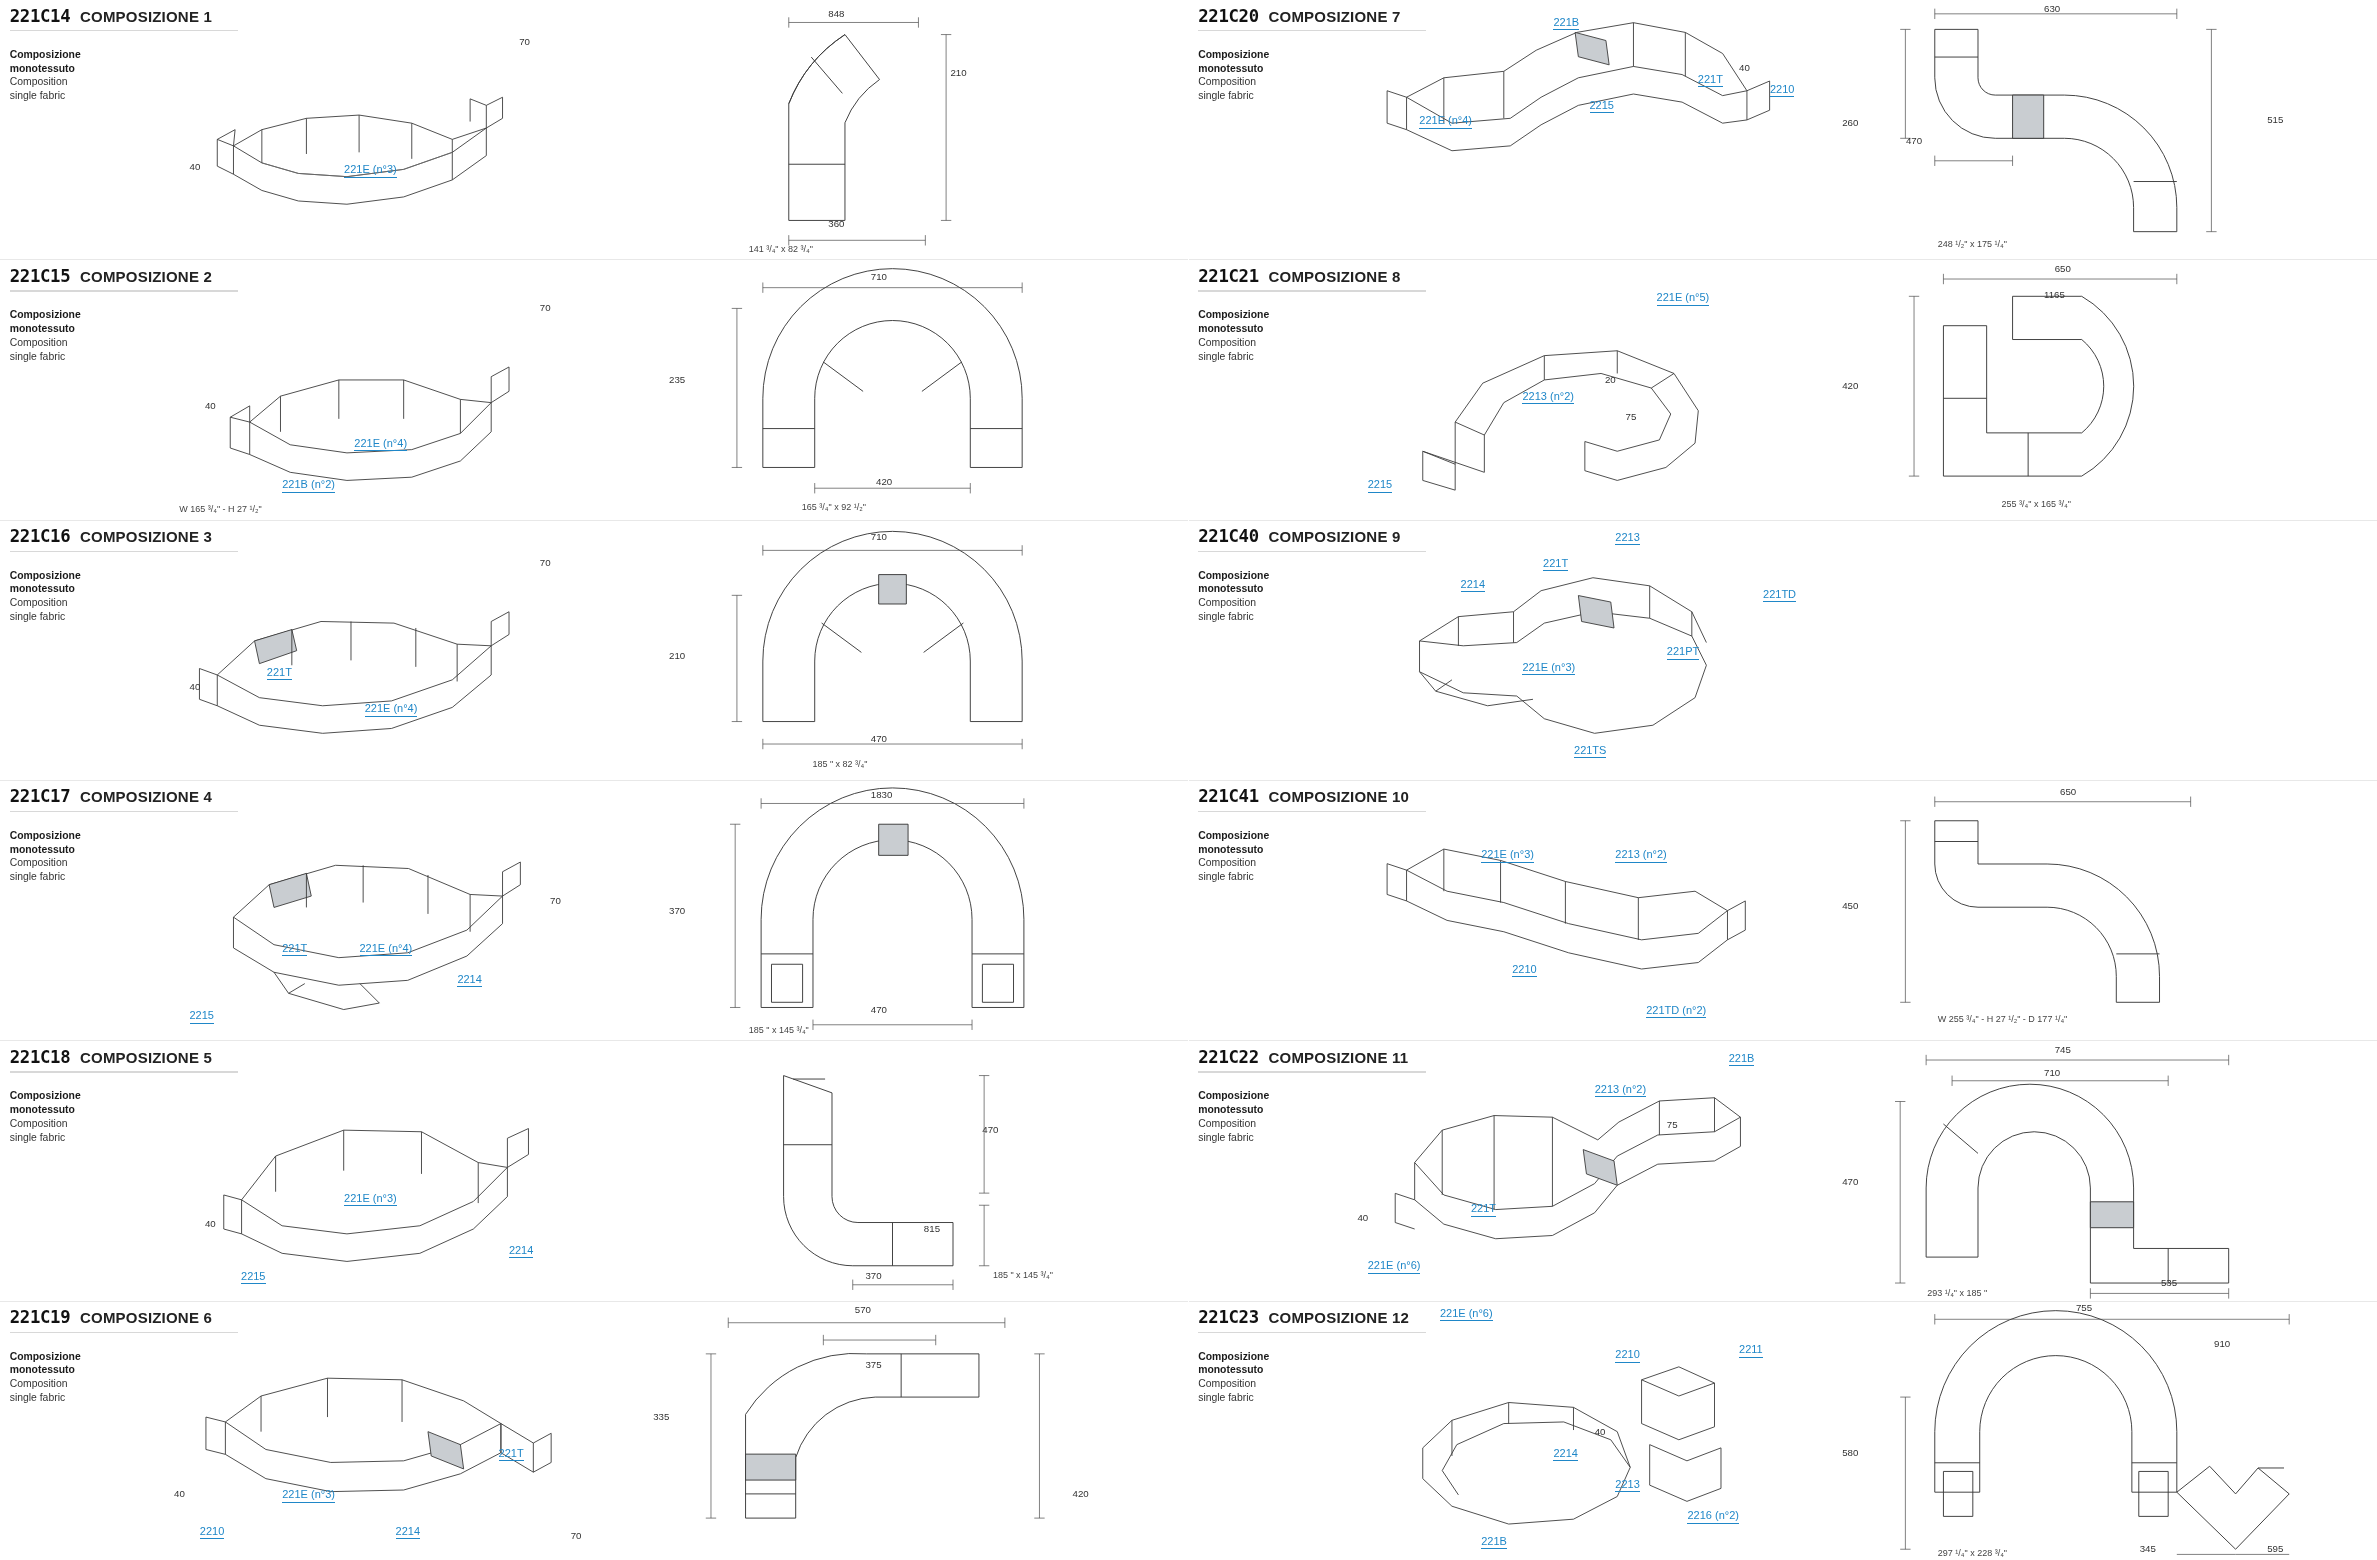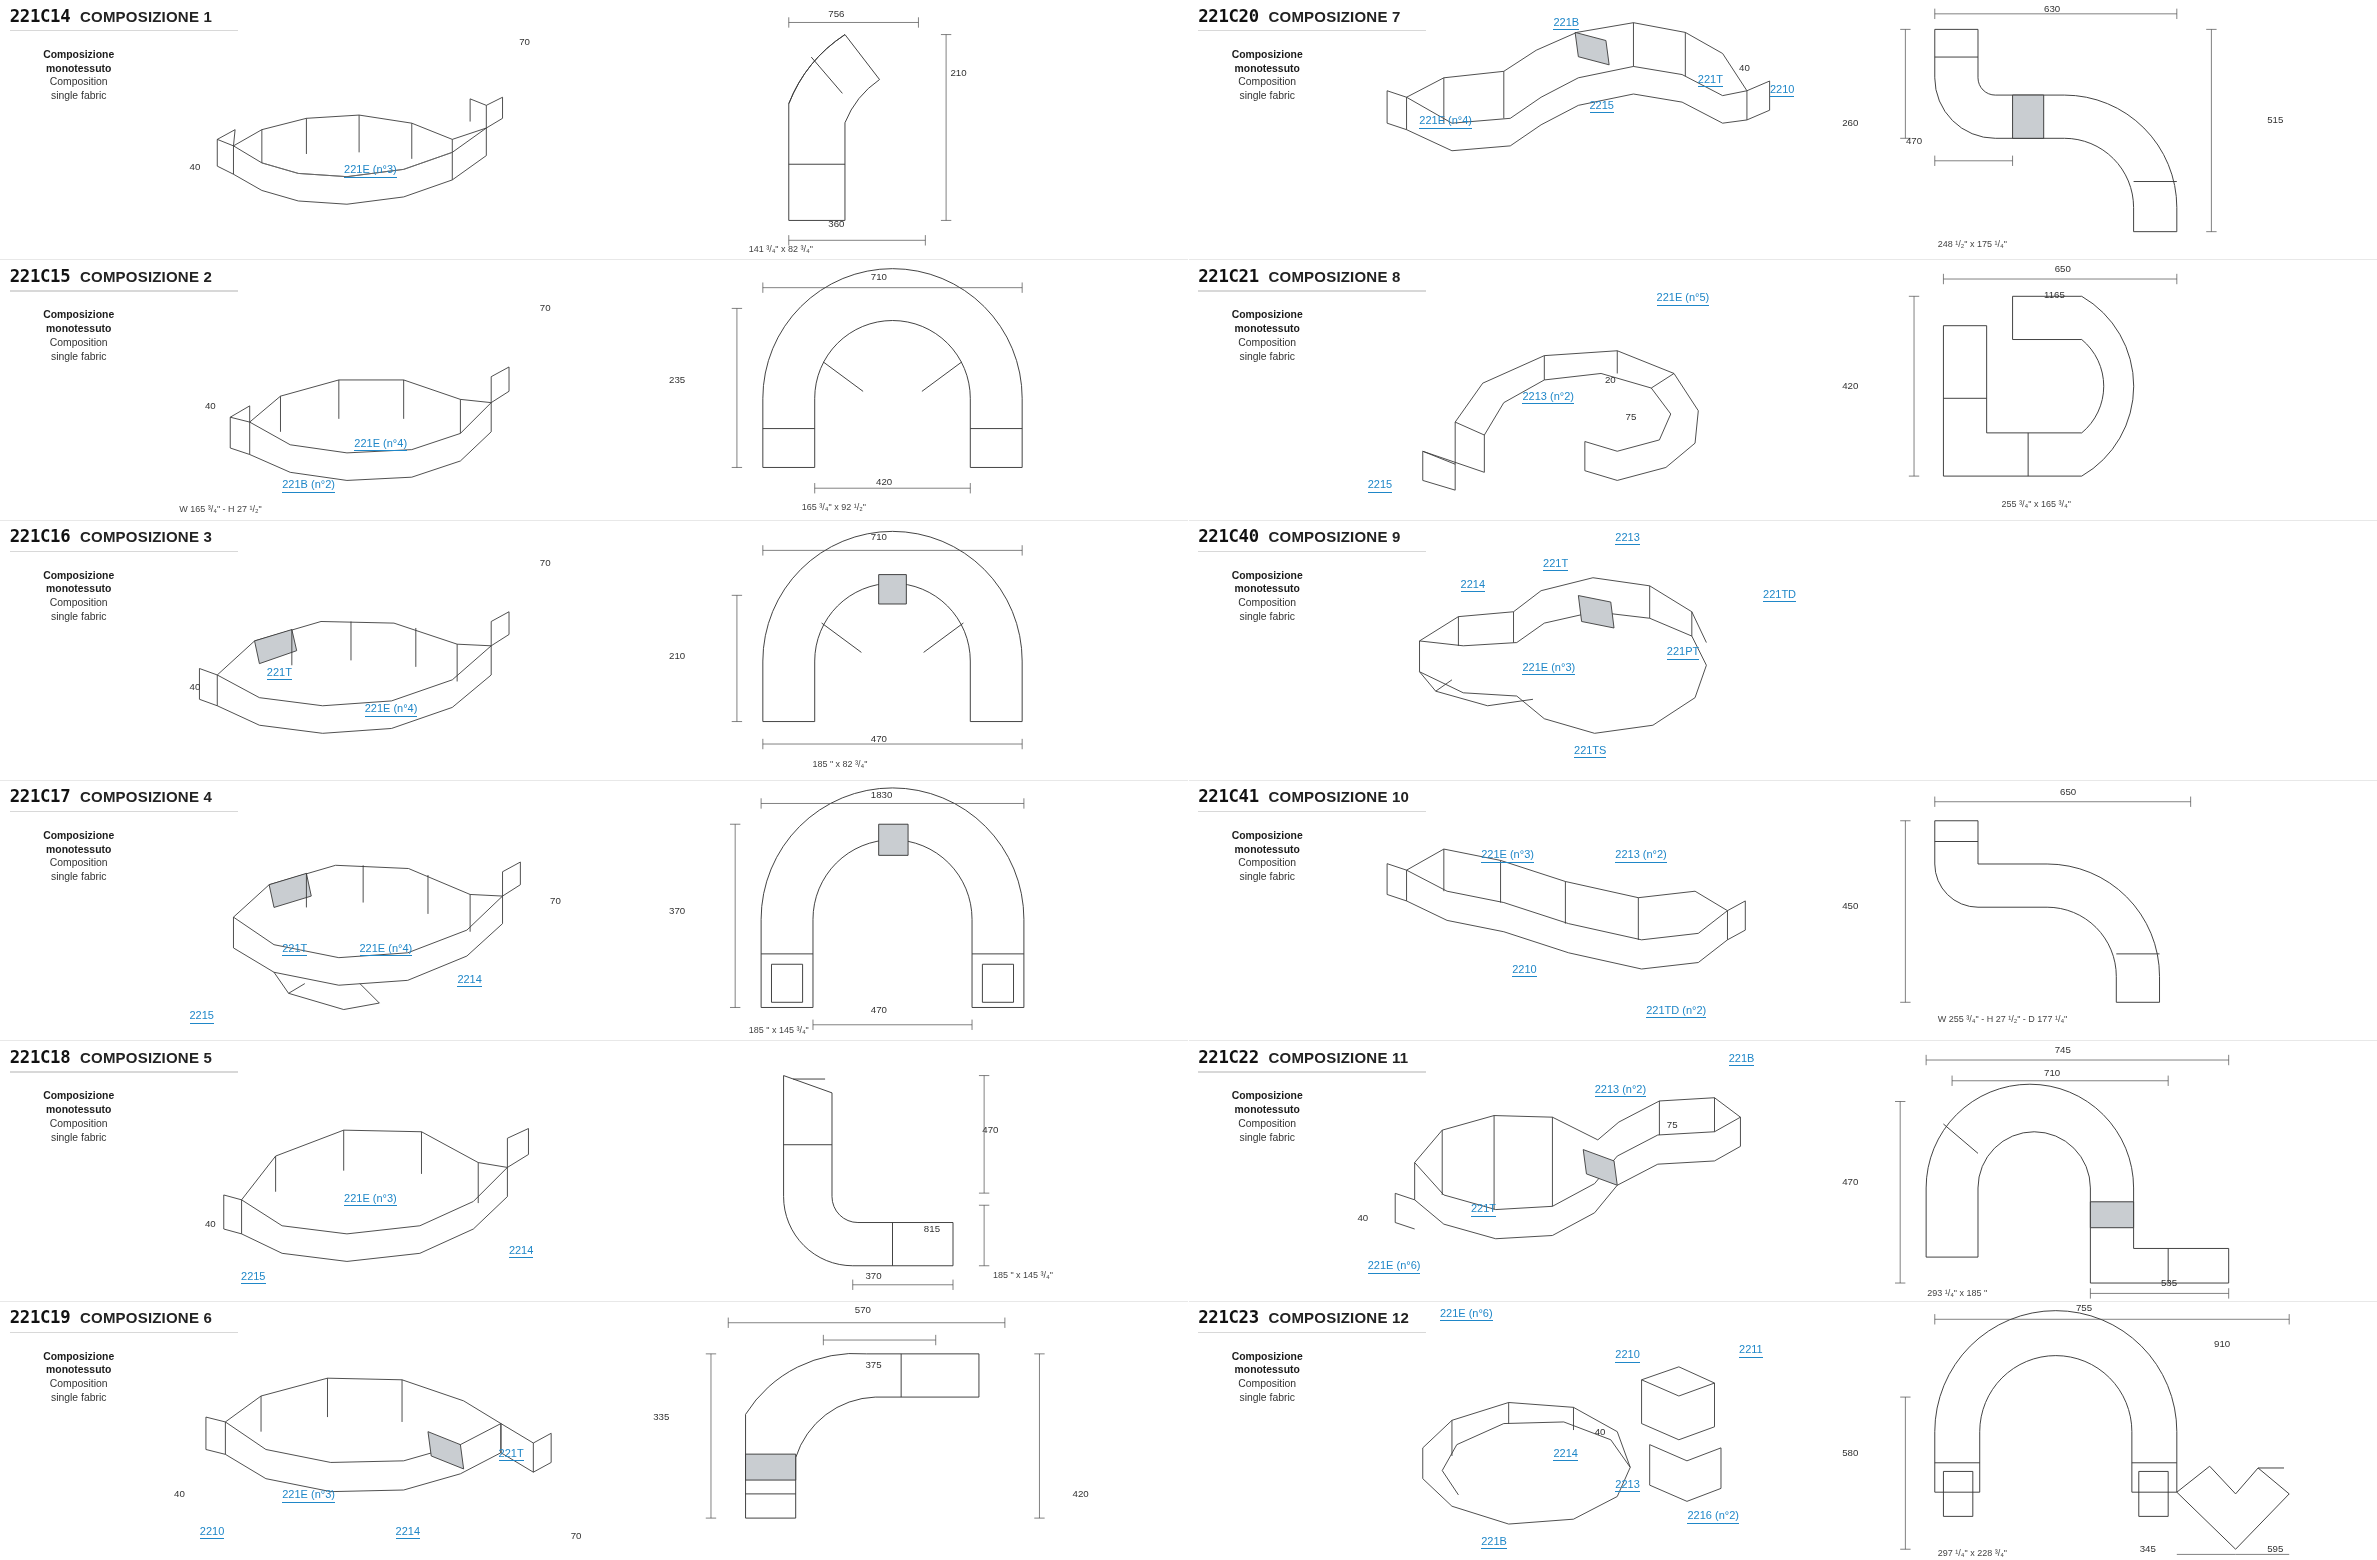--- a/index.html
+++ b/index.html
@@ -12,21 +12,20 @@
     width: 2377px;
     height: 1561px;
     position: relative;
     background: #ffffff;
     overflow: hidden;
   }
   .columns {
     display: flex;
     width: 100%;
     height: 100%;
-    text-align: center;
   }
   .col {
     width: 50%;
     height: 100%;
     display: flex;
     flex-direction: column;
   }
   .col-left { border-right: 0.7px solid #ffffff; }
   .entry {
     position: relative;
@@ -182,21 +181,21 @@
                   <path d="M110 20 L110 32"></path>
                   <path d="M260 20 L260 32"></path>
                 <path d="M292 40 L292 255"></path>
                   <path d="M286 40 L298 40"></path>
                   <path d="M286 255 L298 255"></path>
                 <path d="M110 278 L268 278"></path>
                   <path d="M110 272 L110 284"></path>
                   <path d="M268 272 L268 284"></path>
               </g>
             </svg>
-            <div class="dimtxt" style="left:33%; top:3%;">756</div>
+            <div class="dimtxt" style="left:33%; top:3%;">848</div>
             <div class="dimtxt" style="left:56%; top:26%;">210</div>
             <div class="dimtxt" style="left:33%; top:84%;">360</div>
             <div class="inch" style="left:18%; top:94%;">141 ³/₄" x 82 ³/₄"</div>
           </div>
         </div>
       </div>
 
       <div class="entry">
         <div class="entry-inner">
           <div class="head">

